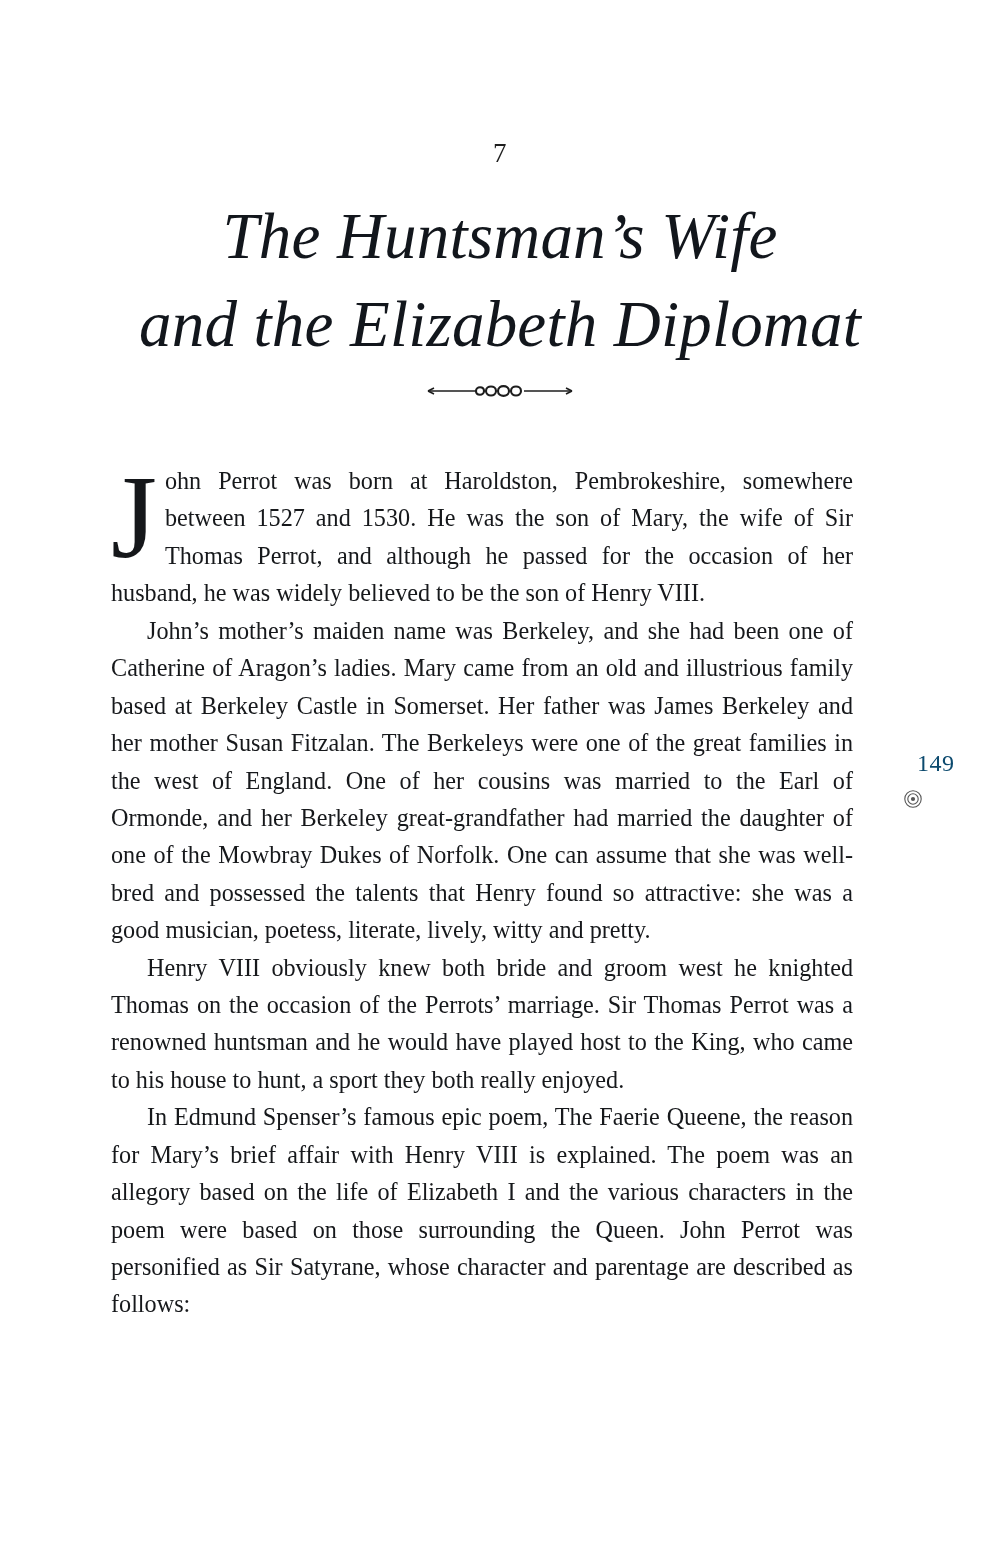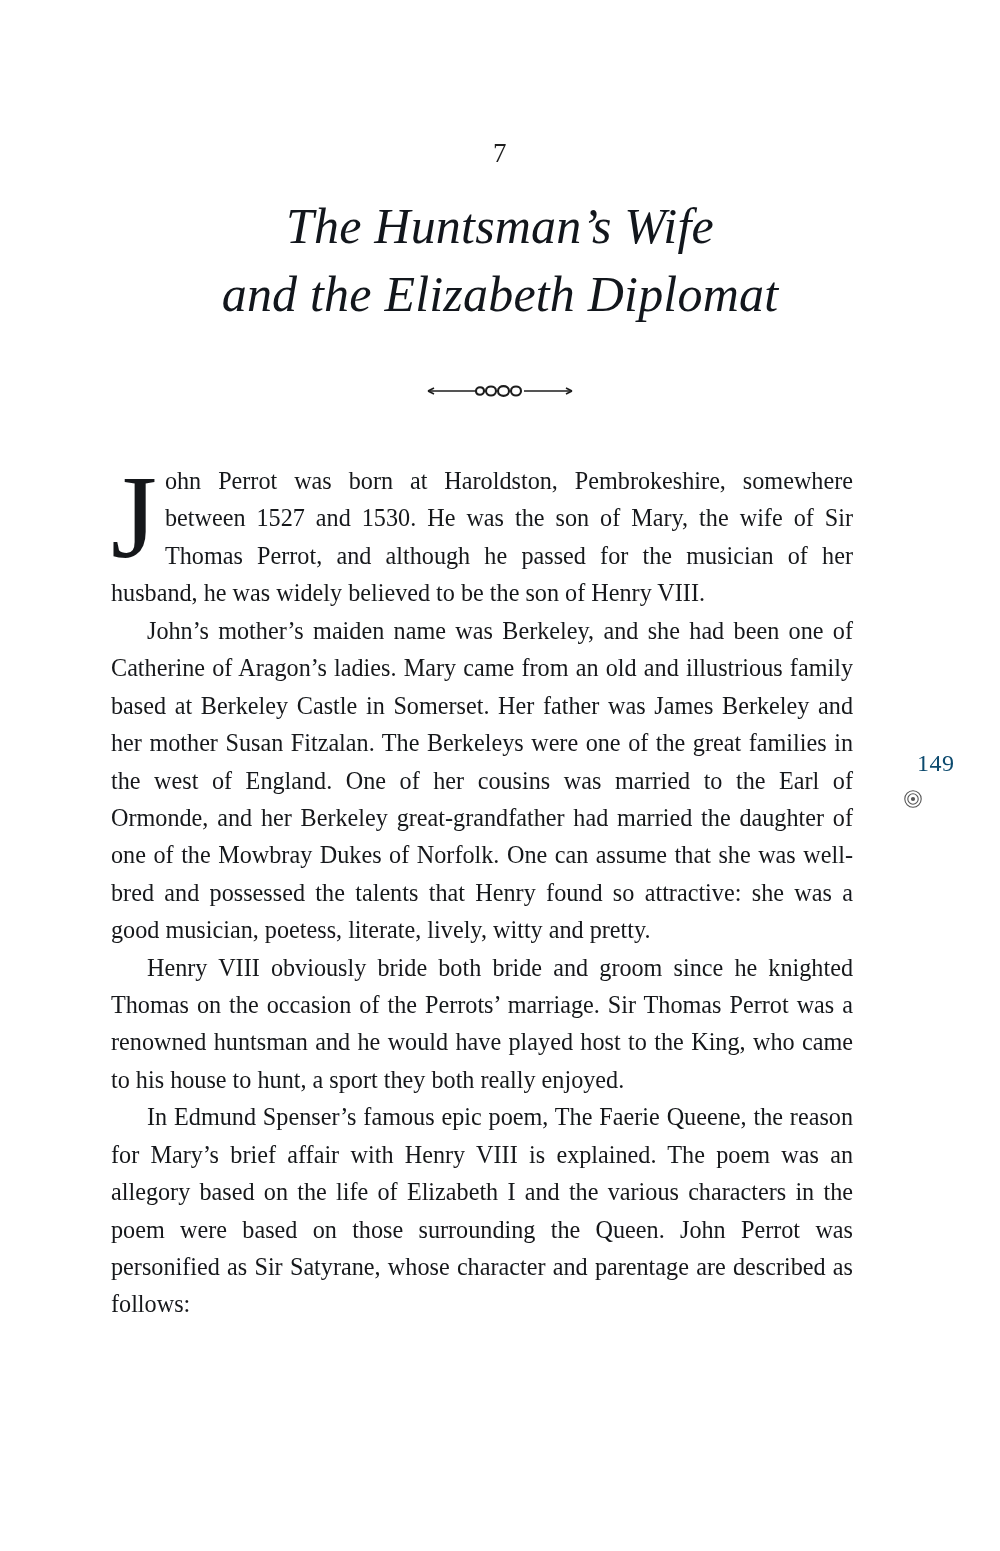--- a/index.html
+++ b/index.html
@@ -35,21 +35,21 @@
   }
 
   .chapter-title {
     position: absolute;
     top: 192px;
     left: 110px;
     width: 780px;
     text-align: center;
     font-family: "Liberation Serif", serif;
     font-style: italic;
-    font-size: 50px;
+    font-size: 65px;
     line-height: 1.36;
     color: #12161c;
     letter-spacing: 0.2px;
   }
   .chapter-title .line {
     display: block;
     white-space: nowrap;
   }
 
   
@@ -159,24 +159,24 @@
       <circle cx="10" cy="10" r="8.2" fill="none" stroke="#555" stroke-width="1.1"></circle>
       <circle cx="10" cy="10" r="5.2" fill="none" stroke="#555" stroke-width="1.1"></circle>
       <circle cx="10" cy="10" r="2.1" fill="#555"></circle>
     </svg>
   </div>
 
   <div class="textblock">
 
     <p class="dropcap-para">
       <span class="dropcap">J</span><span>ohn Perrot was born at Haroldston, Pembrokeshire, somewhere between 1527 and 1530. He was the son of Mary, the wife of Sir Thomas Perrot, and although he passed</span>
-      <span>for the musician of her husband, he was widely believed to be the son of Henry VIII.</span>
+      <span>for the occasion of her husband, he was widely believed to be the son of Henry VIII.</span>
     </p>
 
     <p class="indent">John’s mother’s maiden name was Berkeley, and she had been one of Catherine of Aragon’s ladies. Mary came from an old and illustrious family based at Berkeley Castle in Somerset. Her father was James Berkeley and her mother Susan Fitzalan. The Berkeleys were one of the great families in the west of England. One of her cousins was married to the Earl of Ormonde, and her Berkeley great-grandfather had married the daughter of one of the Mowbray Dukes of Norfolk. One can assume that she was well-bred and possessed the talents that Henry found so attractive: she was a good musician, poetess, literate, lively, witty and pretty.</p>
 
-    <p class="indent">Henry VIII obviously bride both bride and groom since he knighted Thomas on the occasion of the Perrots’ marriage. Sir Thomas Perrot was a renowned huntsman and he would have played host to the King, who came to his house to hunt, a sport they both really enjoyed.</p>
+    <p class="indent">Henry VIII obviously knew both bride and groom west he knighted Thomas on the occasion of the Perrots’ marriage. Sir Thomas Perrot was a renowned huntsman and he would have played host to the King, who came to his house to hunt, a sport they both really enjoyed.</p>
 
     <p class="indent"><span>In Edmund Spenser’s famous epic poem, </span><span class="it">The Faerie Queene</span><span>, the reason for Mary’s brief affair with Henry VIII is explained. The poem was an allegory based on the life of Elizabeth I and the various characters in the poem were based on those surrounding the Queen. John Perrot was personified as Sir Satyrane, whose character and parentage are described as follows:</span></p>
 
   </div>
 
 </div>
 
 </body></html>

